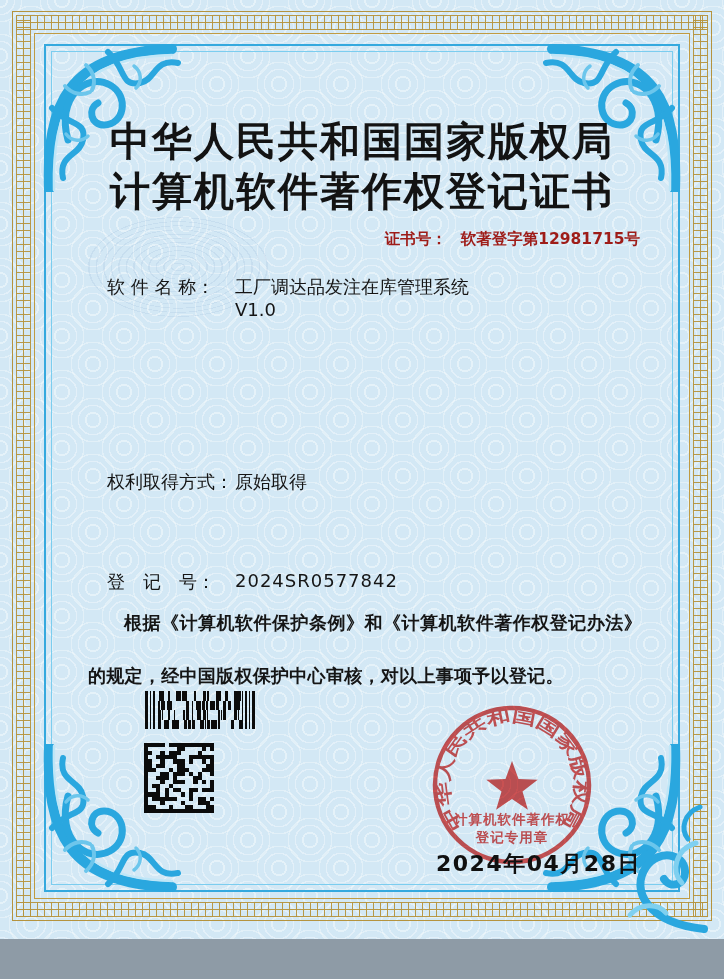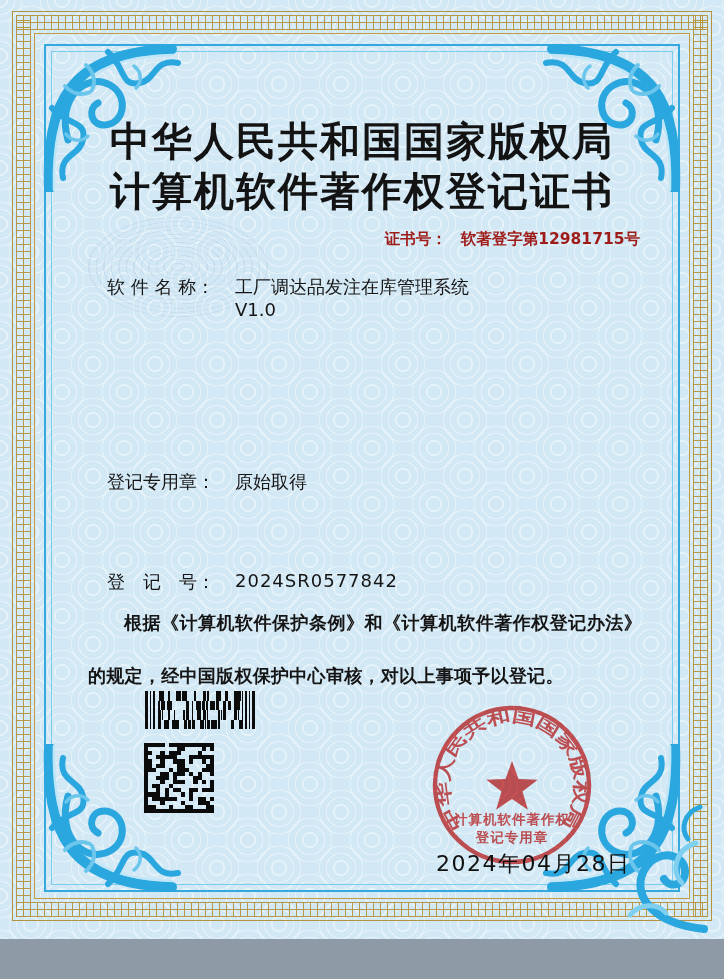--- a/index.html
+++ b/index.html
@@ -51,21 +51,21 @@
   .f-owner{top:355px;}
   .f-acq{top:470px;}
   .f-scope{top:515px;}
   .f-reg{top:570px;}
   .f-reg .fvalue{letter-spacing:1px;}
   .statement{left:88px;top:596px;width:554px;font-size:18px;font-weight:700;line-height:53px;
              text-indent:2em;text-align:justify;letter-spacing:.3px;color:#151515;}
   .barcode{left:145px;top:691px;width:112px;height:38px;}
   .qr{left:144px;top:743px;width:70px;height:70px;}
   .seal{left:427px;top:700px;width:170px;height:170px;opacity:.9;mix-blend-mode:multiply;}
-  .date{left:436px;top:849px;font-size:22px;font-weight:400;letter-spacing:1.5px;color:#101010;white-space:nowrap;text-align:right;}
+  .date{left:436px;top:849px;font-size:22px;font-weight:700;letter-spacing:1.5px;color:#101010;white-space:nowrap;text-align:right;}
 </style>
 </head>
 <body>
 
 <svg width="0" height="0" style="position:absolute">
   <defs>
     <g id="flourishG" fill="none" stroke-linecap="round">
       <path d="M7,148 C4,62 26,10 130,7" stroke="#2aa7df" stroke-width="10"></path>
       <path d="M12,148 C10,66 32,15 130,13" stroke="#bfe6f7" stroke-width="2.5"></path>
       <path d="M26,98 C14,56 44,30 68,43 C88,54 82,83 62,83 C49,83 45,67 56,61" stroke="#2aa7df" stroke-width="7"></path>
@@ -121,21 +121,21 @@
   <div class="abs certno">
     <span class="lab">证书号：</span><span>软著登字第12981715号</span>
   </div>
 
   <div class="abs field f-soft">
     <span class="flabel">软 件 名 称：</span><span class="fvalue"><span>工厂调达品发注在库管理系统</span><br><span>V1.0</span></span>
   </div>
 
 
   <div class="abs field f-acq">
-    <span class="flabel">登记专用章：</span><span class="fvalue">原始取得</span>
+    <span class="flabel">权利取得方式：</span><span class="fvalue">原始取得</span>
   </div>
 
 
   <div class="abs field f-reg">
     <span class="flabel">登　记　号：</span><span class="fvalue">2024SR0577842</span>
   </div>
 
   <div class="abs statement">根据《计算机软件保护条例》和《计算机软件著作权登记办法》的规定，经中国版权保护中心审核，对以上事项予以登记。</div>
 
   <svg class="abs barcode" viewBox="0 0 110 38" preserveAspectRatio="none" shape-rendering="crispEdges">

